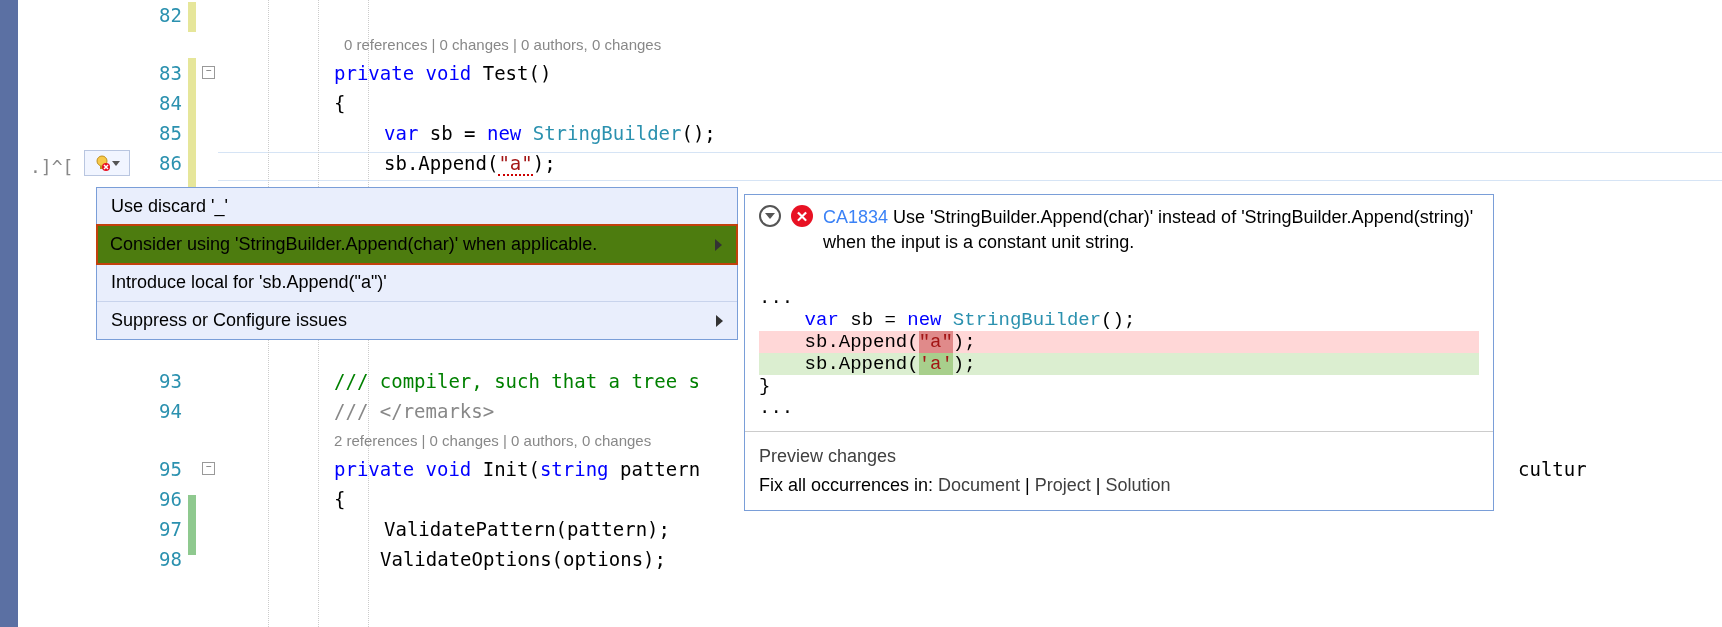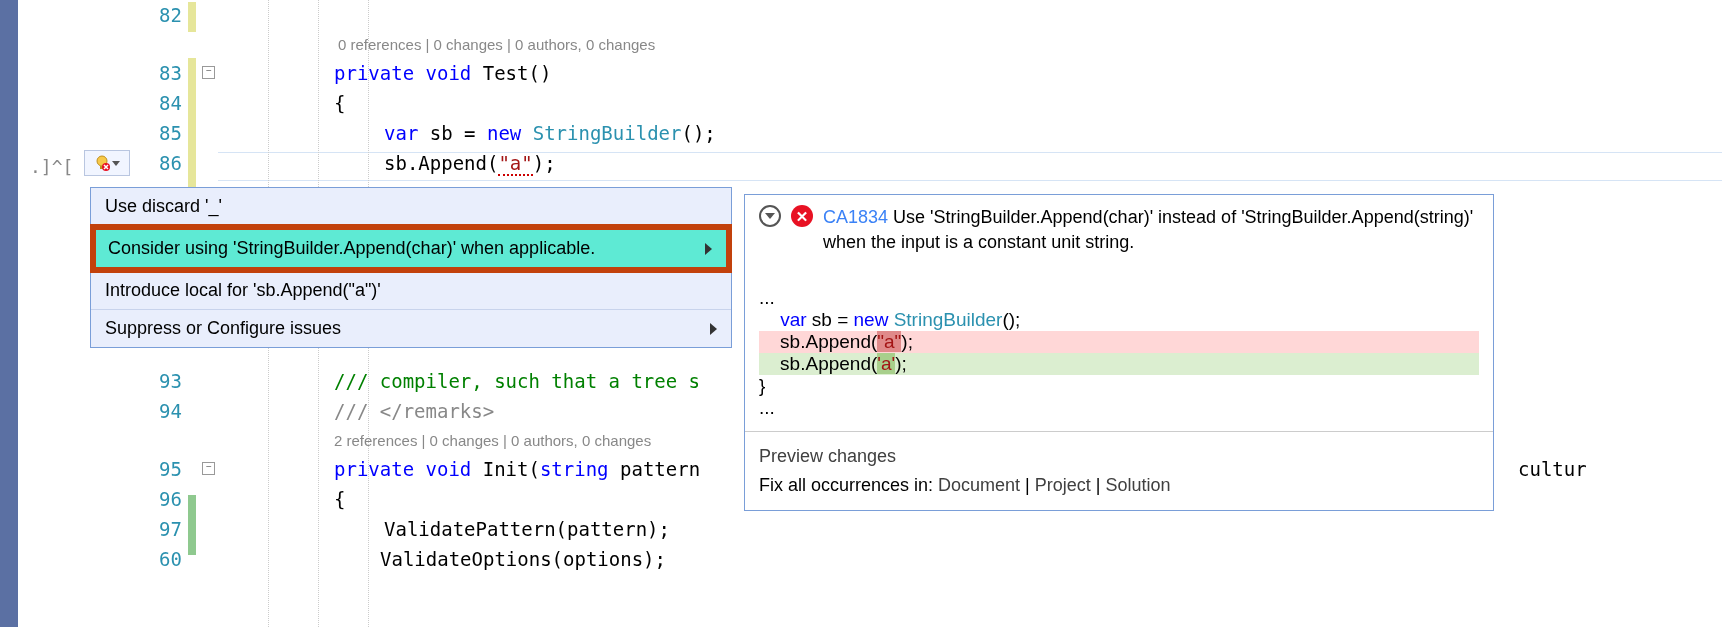--- a/index.html
+++ b/index.html
@@ -120,38 +120,38 @@
     top: 152px; left: 200px; right: 0;
     height: 29px;
     border-top: 1px solid #d6e4f5;
     border-bottom: 1px solid #d6e4f5;
     background: #fff;
   }
 
   
   .qa-menu {
     position: absolute;
-    left: 72px;
+    left: 78px;
     top: 187px;
     width: 642px;
     background: #e9eefc;
     border: 1px solid #7a9ed8;
     font-family: "Segoe UI", sans-serif;
     font-size: 18px;
     color: #000;
   }
   .qa-item {
     padding: 8px 14px;
     display: flex;
     justify-content: space-between;
     align-items: center;
   }
   .qa-item.selected {
-    background: #5eead4;
-    border: 6px solid #c2410c;
+    background: #4d7c0f;
+    border: 2px solid #c2410c;
     margin: -1px;
     padding-left: 12px;
   }
   .qa-item.last { border-top: 1px solid #c8d3ec; }
   .qa-arrow {
     width: 0; height: 0;
     border-top: 6px solid transparent;
     border-bottom: 6px solid transparent;
     border-left: 7px solid #333;
   }
@@ -196,21 +196,21 @@
     color: #fff;
     display: flex; align-items: center; justify-content: center;
     font-weight: bold;
     font-size: 15px;
   }
   .preview-header .msg { flex: 1; }
   .preview-header .ruleid { color: #3b82f6; margin-top: 31px; }
   .preview-body {
     padding: 4px 14px 12px 14px;
     border-bottom: 1px solid #ccc;
-    font-family: Liberation Sans, sans-serif;
+    font-family: Liberation Mono, monospace;
     font-size: 19px;
     white-space: pre;
   }
   .diff-del { background: #ffd7d7; display: block; }
   .diff-add { background: #dbeed0; display: block; }
   .diff-del .hl, .diff-add .hl { background: #e08a8a; }
   .diff-add .hl { background: #a8cf8c; }
   .preview-footer {
     padding: 10px 14px;
     font-family: "Segoe UI", sans-serif;
@@ -252,30 +252,30 @@
     <div class="line-no" style="top:4px">82</div>
     <div class="line-no" style="top:62px">83</div>
     <div class="line-no" style="top:92px">84</div>
     <div class="line-no" style="top:122px">85</div>
     <div class="line-no" style="top:152px">86</div>
     <div class="line-no" style="top:370px">93</div>
     <div class="line-no" style="top:400px">94</div>
     <div class="line-no" style="top:458px">95</div>
     <div class="line-no" style="top:488px">96</div>
     <div class="line-no" style="top:518px">97</div>
-    <div class="line-no" style="top:548px">60</div>
+    <div class="line-no" style="top:548px">98</div>
   </div>
 
   <div class="fold-col">
     <div class="fold-box" style="top:66px">−</div>
     <div class="fold-box" style="top:462px">−</div>
   </div>
 
   <div class="codearea">
-    <div class="codeline codelens" style="top:36px;left:110px">0 references | 0 changes | 0 authors, 0 changes</div>
+    <div class="codeline codelens" style="top:36px;left:116px">0 references | 0 changes | 0 authors, 0 changes</div>
     <div class="codeline" style="top:62px;left:106px"><span class="kw">private</span><span class="kw"> void</span><span class="plain"> Test()</span></div>
     <div class="codeline" style="top:92px;left:106px"><span class="plain">{</span></div>
     <div class="codeline" style="top:122px;left:156px"><span class="kw">var</span><span class="plain"> sb = </span><span class="kw">new</span><span class="typ"> StringBuilder</span><span class="plain">();</span></div>
     <div class="codeline" style="top:152px;left:156px"><span class="plain">sb.Append(</span><span class="str squiggle">"a"</span><span class="plain">);</span></div>
 
     <div class="codeline" style="top:370px;left:106px"><span class="cmt">/// compiler, such that a tree s</span></div>
     <div class="codeline" style="top:400px;left:106px"><span style="color:#888">/// </span><span style="color:#888">&lt;/remarks&gt;</span></div>
     <div class="codeline codelens" style="top:432px;left:106px">2 references | 0 changes | 0 authors, 0 changes</div>
     <div class="codeline" style="top:458px;left:106px"><span class="kw">private</span><span class="kw"> void</span><span class="plain"> Init(</span><span class="kw">string</span><span class="plain"> pattern</span></div>
     <div class="codeline" style="top:458px;left:1290px"><span class="plain">cultur</span></div>

